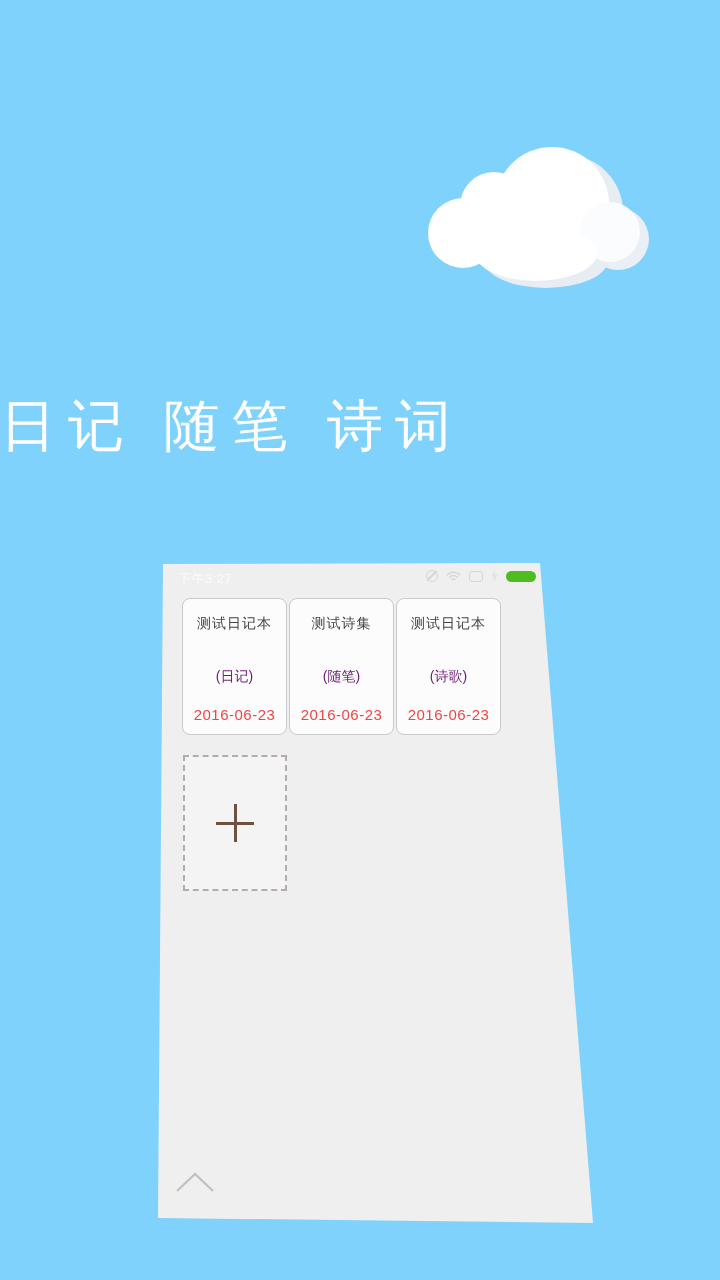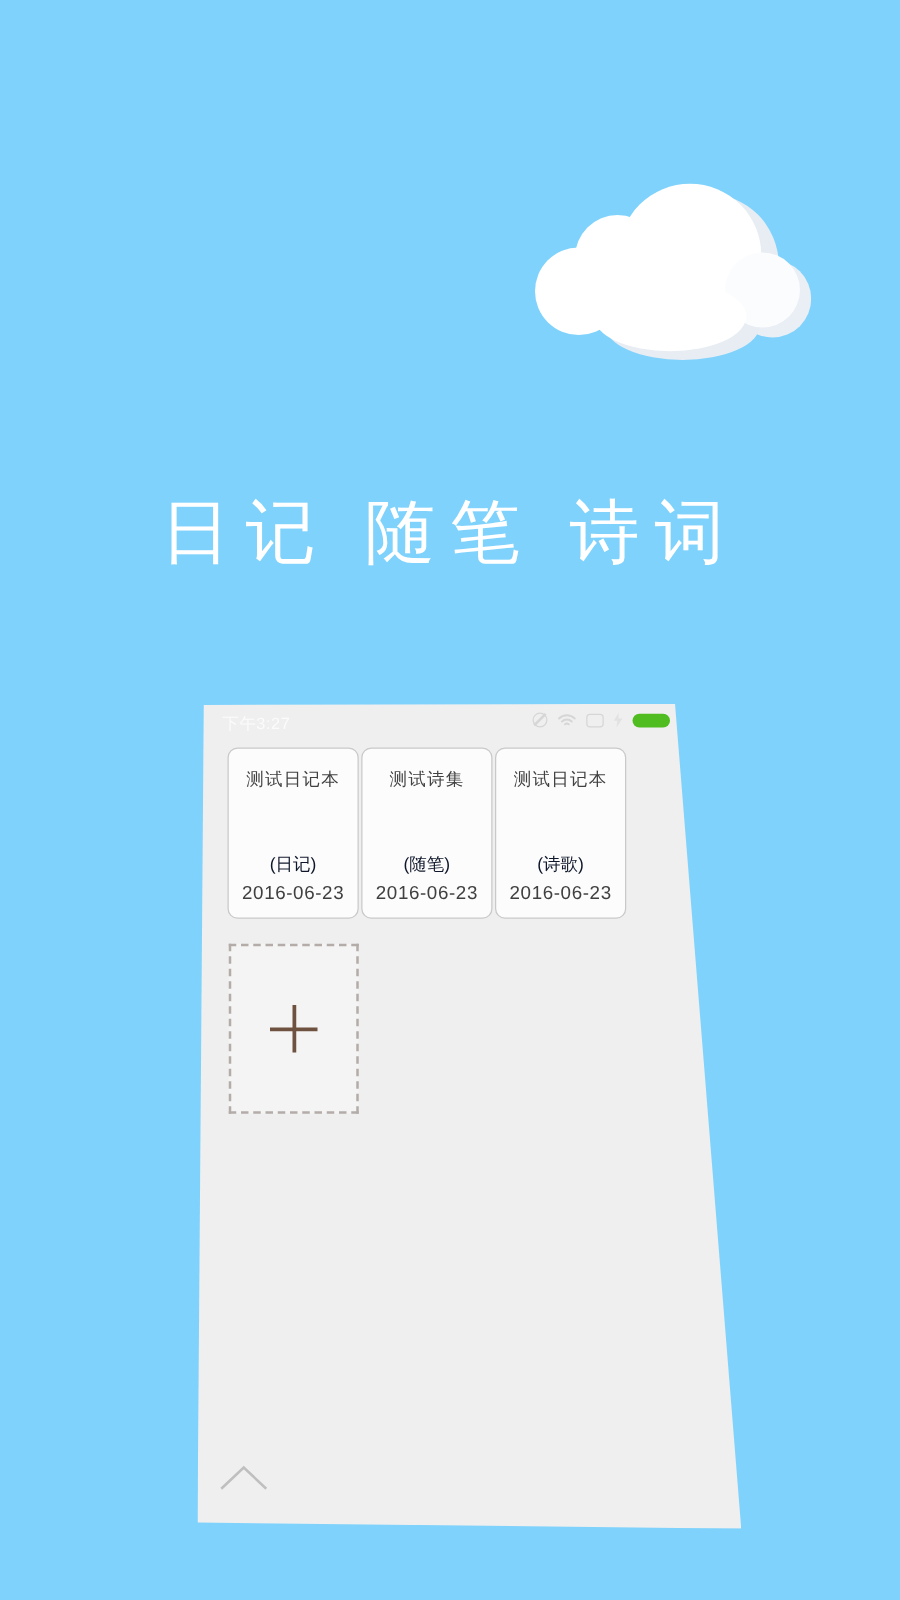--- a/index.html
+++ b/index.html
@@ -4,21 +4,21 @@
 <style>
   html,body{margin:0;padding:0;}
   body{
     width:720px;height:1280px;overflow:hidden;position:relative;
     background:#7ed2fc;
     font-family:"Liberation Sans","DejaVu Sans",sans-serif;
   }
   
   .cloud{position:absolute;left:424px;top:140px;width:225px;height:152px;}
   .hero-title{
-    position:absolute;left:0;top:394px;width:720px;text-align:center;
+    position:absolute;left:0;top:394px;width:720px;text-align:left;
     color:#ffffff;font-size:56px;line-height:1.15;font-weight:400;
     letter-spacing:12px;word-spacing:0;white-space:pre;
   }
   
   .shot{
     position:absolute;left:157px;top:563px;width:436px;height:660px;
     background:#efefef;
     clip-path:polygon(6px 1px,383px 0px,436px 660px,1px 655px);
   }
   
@@ -30,22 +30,22 @@
   .ic-batt{width:30px;height:11px;border-radius:5.5px;}
   
   .cards{position:absolute;left:25px;top:35px;display:flex;gap:2px;}
   .card{
     width:105px;height:137px;box-sizing:border-box;
     background:#fcfcfc;border:1px solid #c9c9c9;border-radius:8px;
     display:flex;flex-direction:column;align-items:center;
   }
   .card .t{margin-top:16px;font-size:14px;color:#424242;letter-spacing:1px;}
   .card .sp{flex:1;}
-  .card .c{font-size:14px;color:#0f172a;margin-bottom:5px;}
-  .card .d{font-size:15px;color:#404040;margin-bottom:11px;letter-spacing:.5px;}
+  .card .c{font-size:14px;color:#701a75;margin-bottom:20px;}
+  .card .d{font-size:15px;color:#ef4444;margin-bottom:11px;letter-spacing:.5px;}
   
   .add-card{
     position:absolute;left:26px;top:192px;width:104px;height:136px;box-sizing:border-box;
     background:#f4f4f4;border:2px dashed #b3aca8;
   }
   .plus{position:absolute;left:50%;top:50%;width:38px;height:38px;transform:translate(-50%,-50%);}
   .plus .h{position:absolute;left:0;top:17.5px;width:38px;height:3px;background:#6f5140;}
   .plus .v{position:absolute;left:17.5px;top:0;width:3px;height:38px;background:#6f5140;}
   
   .to-top{position:absolute;left:19px;top:609px;width:38px;height:20px;}

